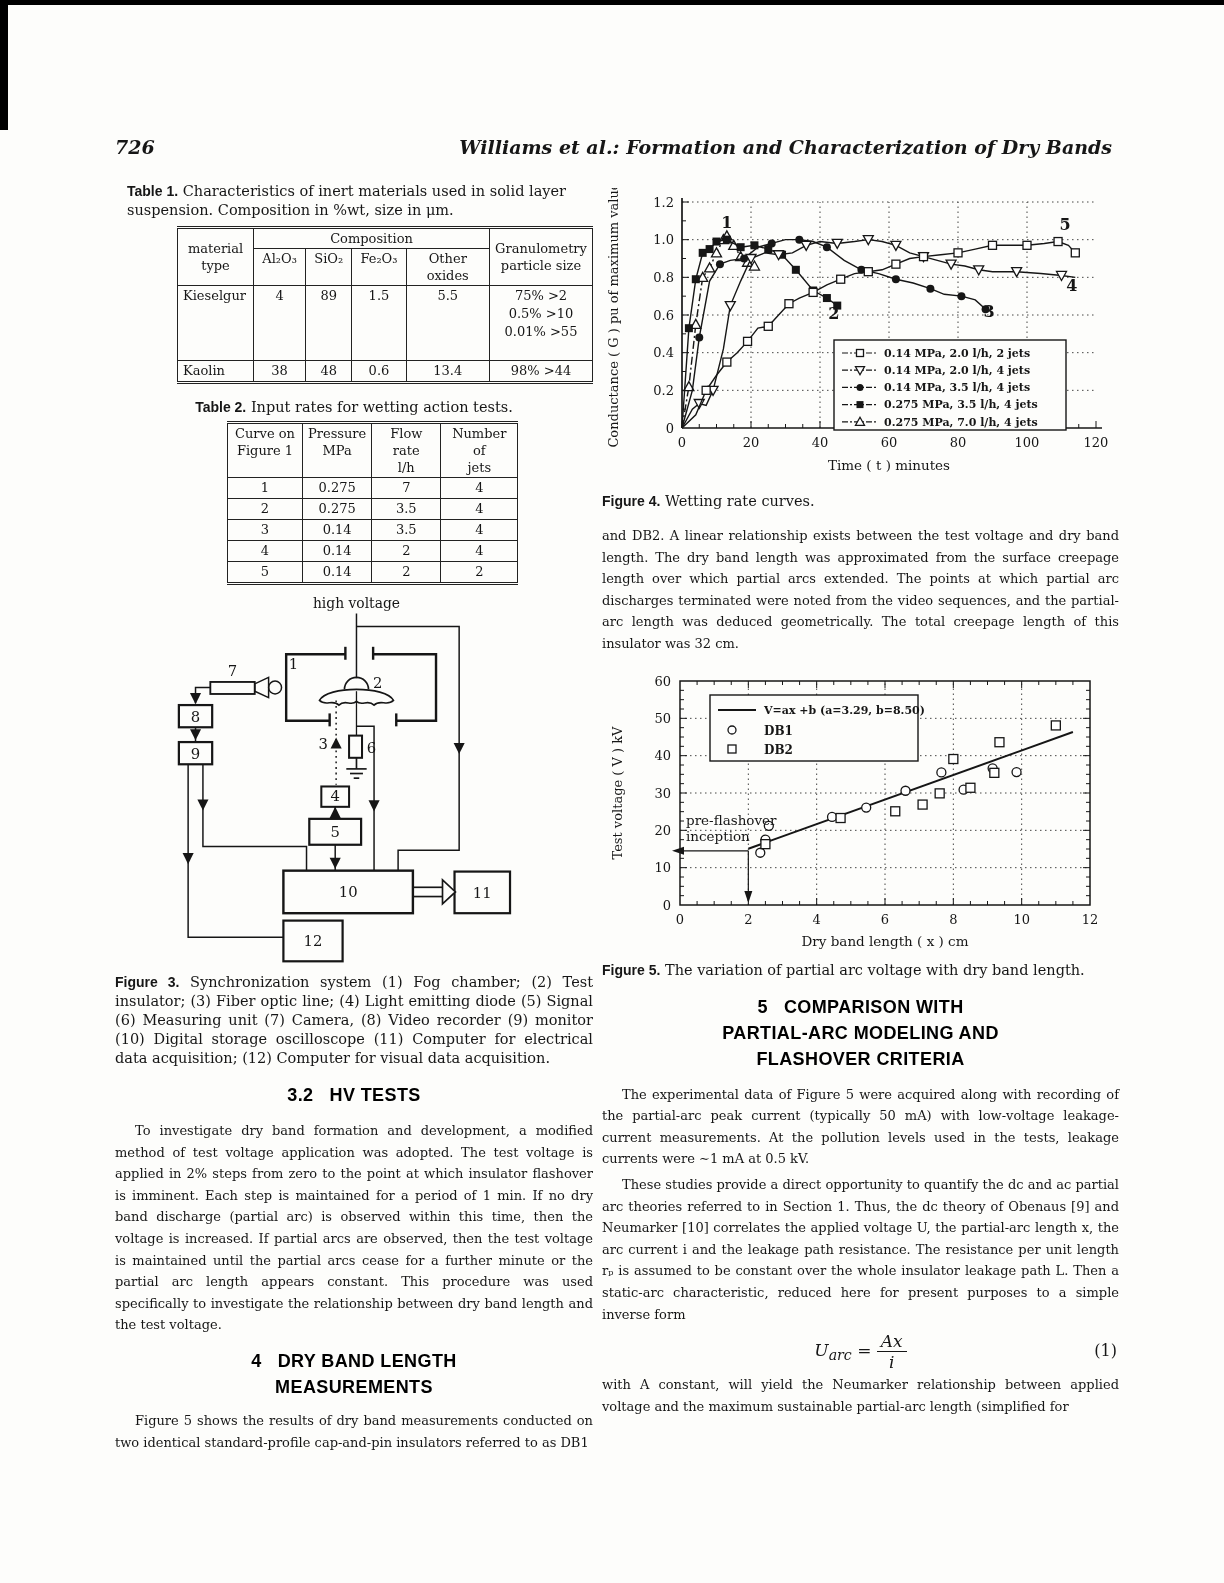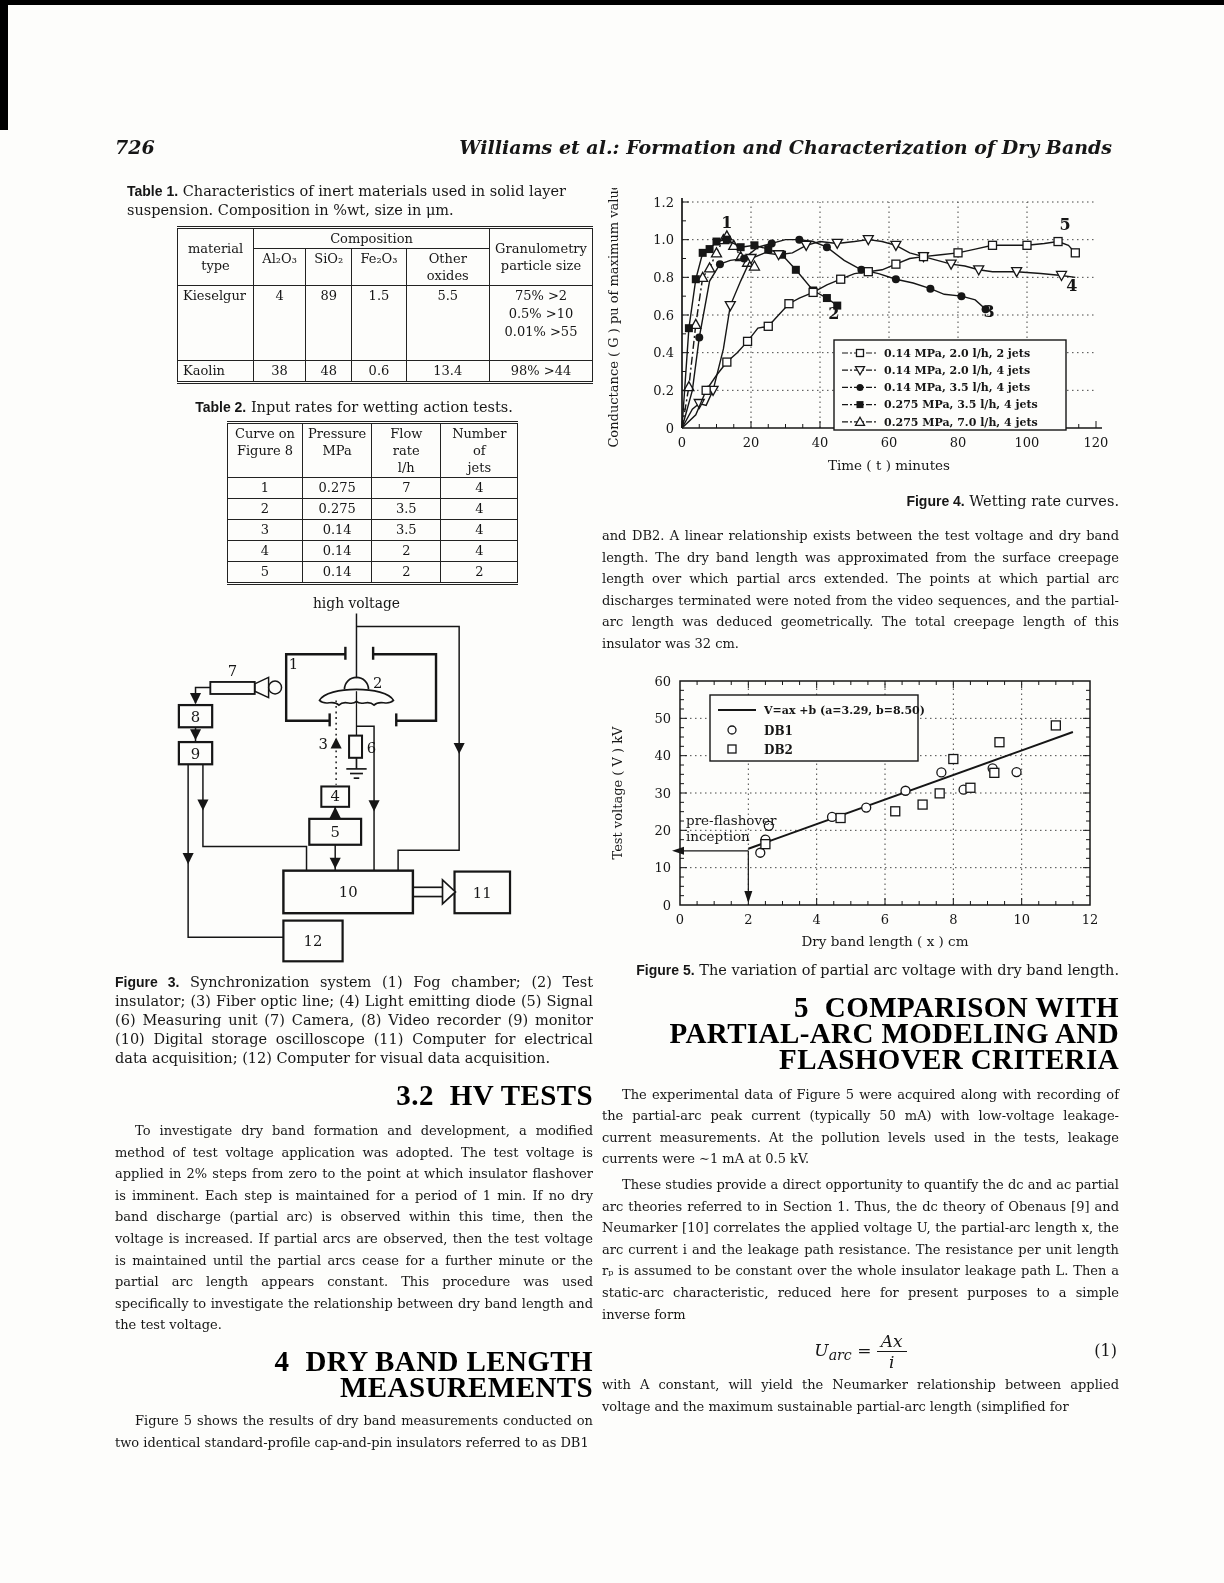--- a/index.html
+++ b/index.html
@@ -6,25 +6,25 @@
   #page{position:relative;width:1224px;height:1583px;background:#fdfdfb;color:#161616;
         font-family:"DejaVu Serif",serif;overflow:hidden;}
   .artifact{position:absolute;background:#000;}
   #pgnum{position:absolute;left:115px;top:136px;font-size:19px;font-weight:bold;font-style:italic;}
   #runtitle{position:absolute;right:112px;top:136px;font-size:19px;font-weight:bold;font-style:italic;}
   #colL{position:absolute;left:115px;top:182px;width:478px;}
   #colR{position:absolute;left:602px;top:188px;width:517px;}
   .cap{font-size:14.5px;line-height:19px;}
   .cappre{font-family:"Liberation Sans",sans-serif;font-weight:bold;font-size:14px;}
   .t1cap{margin:0 4px 6px 12px;text-align:left;}
-  .center{text-align:right;}
+  .center{text-align:left;}
   .bodytext{font-size:13px;line-height:21.6px;text-align:justify;margin:0;}
   .indent{text-indent:20px;}
-  .shead{font-family:Liberation Serif, serif;font-size:29px;line-height:26px;
-         text-align:right;color:#000;letter-spacing:0.4px;margin:0;}
+  .shead{font-family:Liberation Sans, sans-serif;font-size:18px;line-height:26px;
+         text-align:center;color:#000;letter-spacing:0.4px;margin:0;}
   .snum{margin-right:16px;}
   .ptable{border-collapse:collapse;font-size:13px;border-top:3px double #222;border-bottom:3px double #222;}
   .ptable td{border:1px solid #222;padding:1px 5px;text-align:center;vertical-align:top;line-height:18px;}
   .hrow td{line-height:17px;}
   .grancell div{line-height:18px;}
   svg text{font-family:"DejaVu Serif",serif;fill:#161616;}
   .dlab{font-size:16px;}
   .eqwrap{position:relative;margin:6px 0 2px 0;font-size:17px;text-align:center;}
   .eqnum{position:absolute;right:2px;top:10px;font-size:16px;}
   .frac{display:inline-block;vertical-align:middle;}
@@ -91,21 +91,21 @@
 
     <div class="cap" style="margin:14px 0 0 0;text-align:center;">
       <span class="cappre">Table 2.</span>
       <span>Input rates for wetting action tests.</span>
     </div>
     <table class="ptable" style="margin:4px 0 0 112px;">
       <tbody>
           <tr class="hrow">
         <td style="width:64px;">
               <div>Curve on</div>
-              <div>Figure 8</div>
+              <div>Figure 1</div>
             </td>
         <td style="width:58px;">
               <div>Pressure</div>
               <div>MPa</div>
             </td>
         <td style="width:58px;">
               <div>Flow rate</div>
               <div>l/h</div>
             </td>
         <td style="width:66px;">

